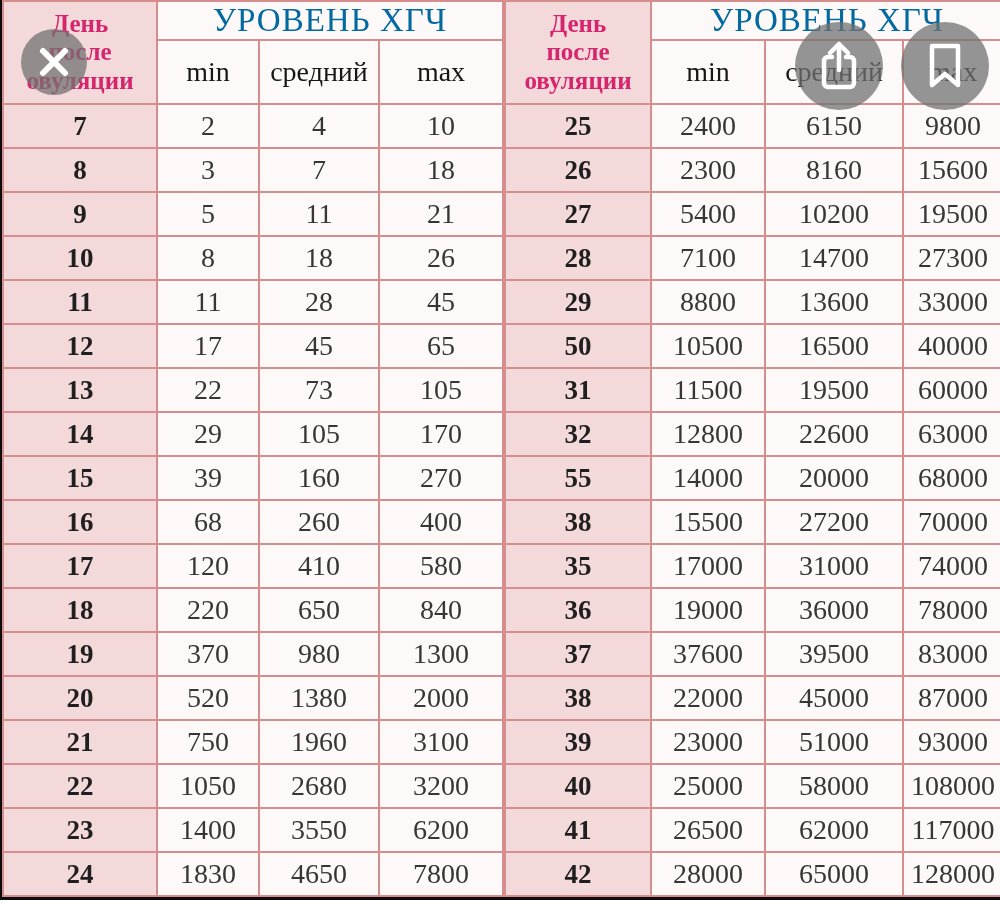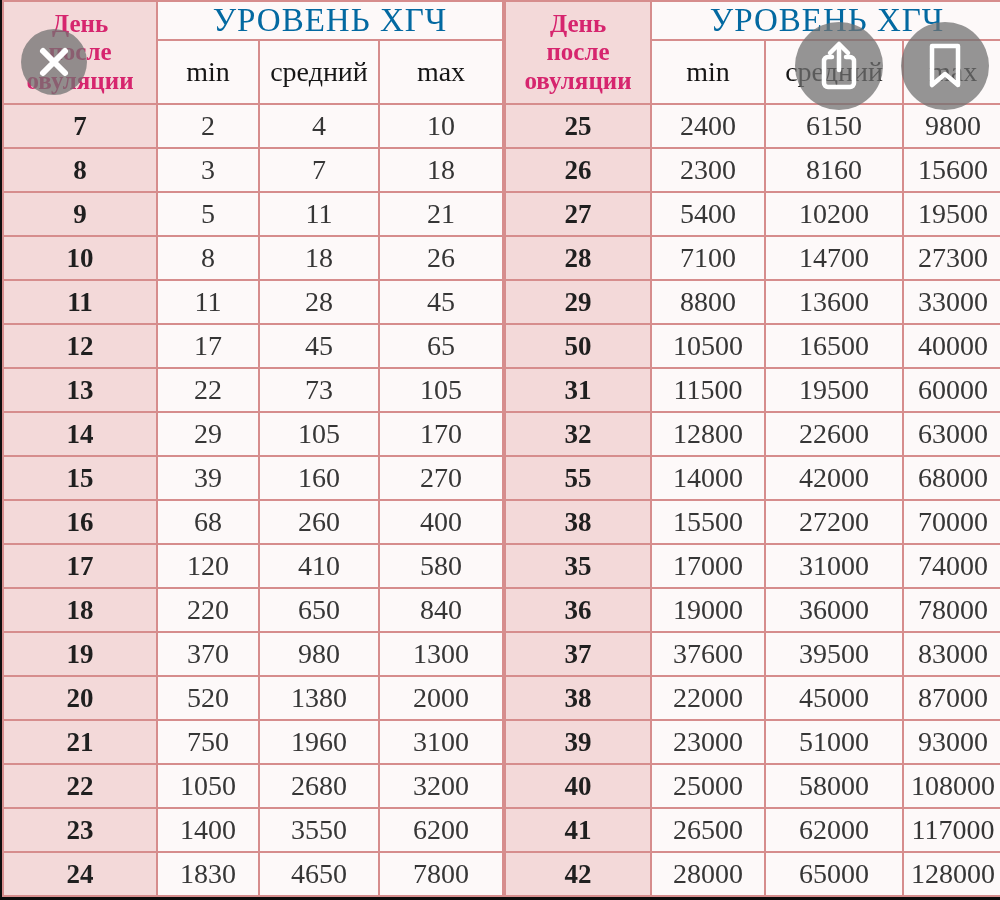--- a/index.html
+++ b/index.html
@@ -285,21 +285,21 @@
         </tr>
         <tr>
           <td class="pink day">32</td>
           <td class="val">12800</td>
           <td class="val">22600</td>
           <td class="val">63000</td>
         </tr>
         <tr>
           <td class="pink day">55</td>
           <td class="val">14000</td>
-          <td class="val">42000</td>
+          <td class="val">20000</td>
           <td class="val">68000</td>
         </tr>
         <tr>
           <td class="pink day">38</td>
           <td class="val">15500</td>
           <td class="val">27200</td>
           <td class="val">70000</td>
         </tr>
         <tr>
           <td class="pink day">35</td>

